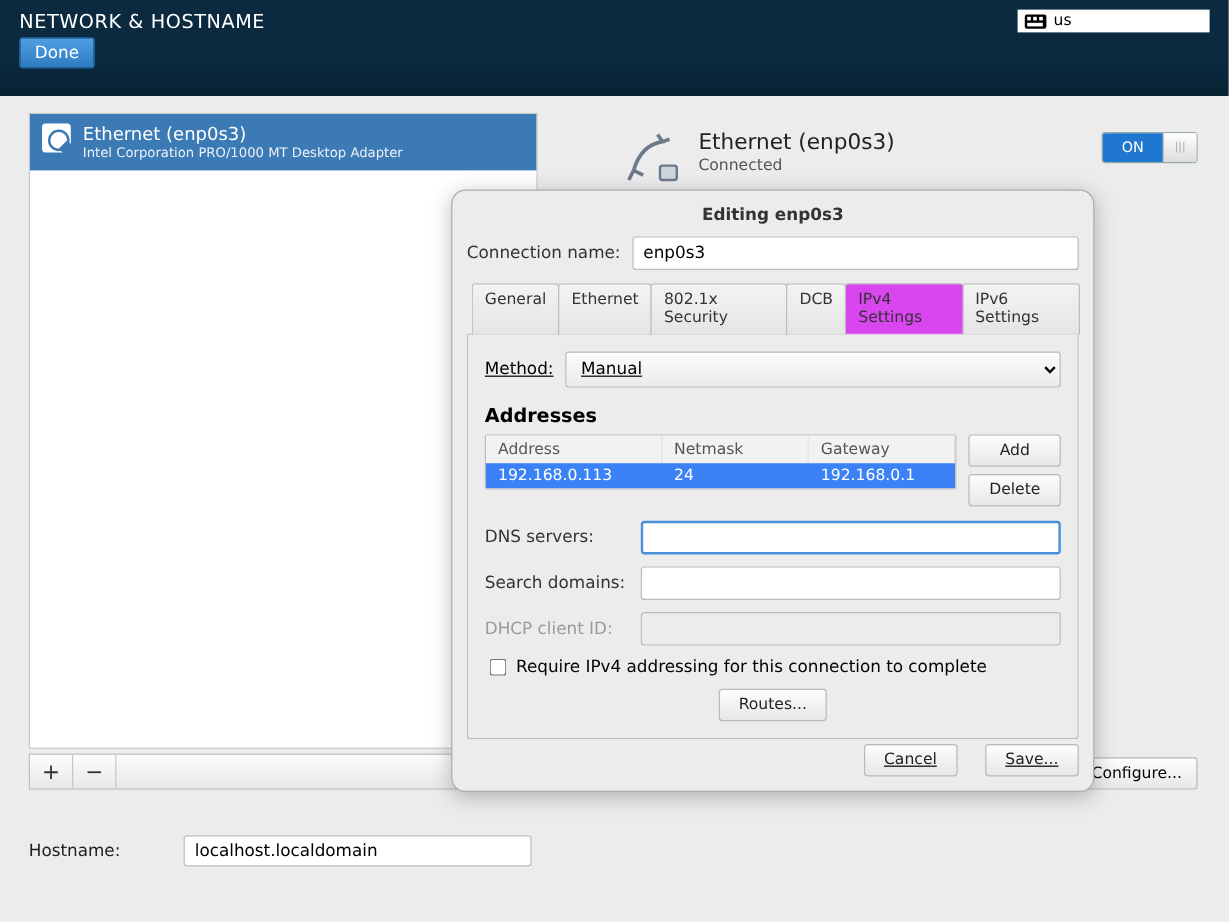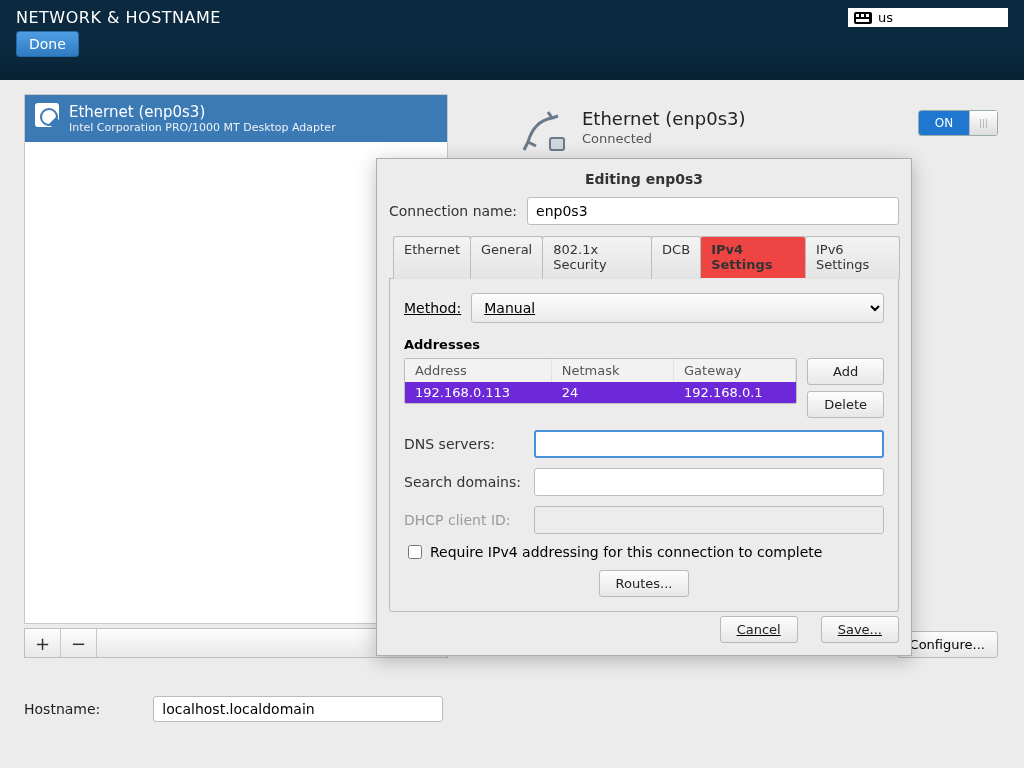--- a/index.html
+++ b/index.html
@@ -112,61 +112,61 @@
   }
   .hostname-row{ position:absolute; left:24px; top:616px; display:flex; align-items:center; gap:21px; font-size:14px; color:#222;}
   .hostname-row input{
     width:290px; padding:4px 8px; font-size:14px;
     border:1px solid #bcbcbc; border-radius:3px; background:#fff;margin-left:32px;
   }
 
   
   .dialog{
     position:absolute; left:376px; top:78px; width:536px;
-    background:#ececec; border:1px solid #adadad; border-radius:0;
+    background:#ececec; border:1px solid #adadad; border-radius:12px;
     box-shadow:0 4px 18px rgba(0,0,0,.25);
     padding: 10px 12px 12px 12px;
   }
   .dialog .dlg-title{ text-align:center; font-size:14px; font-weight:bold; color:#333; margin:2px 0 10px; }
   .conn-name-row{ display:flex; align-items:center; gap:10px; margin-bottom:10px; }
   .conn-name-row label{ font-size:14px; color:#333; white-space:nowrap; }
   .conn-name-row input{
     flex:1; padding:5px 8px; font-size:14px; border:1px solid #bcbcbc; border-radius:3px; background:#fff;
   }
   
   .tabs{ display:flex; gap:0; border-bottom:1px solid #bcbcbc; padding-left:4px; }
   .tab{
     padding:5px 10px 6px; font-size:13px; color:#333;
     background:linear-gradient(#f3f3f3,#e4e4e4);
     border:1px solid #bcbcbc; border-bottom:none;
     border-top-left-radius:3px; border-top-right-radius:3px;
     margin-right:-1px; cursor:pointer; position:relative; top:1px;
   }
-  .tab.active{ background:#ef4444; border-bottom:1px solid #ececec; z-index:2; font-weight:700; }
+  .tab.active{ background:#d946ef; border-bottom:1px solid #ececec; z-index:2; font-weight:400; }
   .tab-body{
     border:1px solid #bcbcbc; border-top:none; padding:14px 14px 14px 14px;
     background:#ececec; border-bottom-left-radius:3px; border-bottom-right-radius:3px;
   }
   .method-row{ display:flex; align-items:center; gap:10px; margin-bottom:14px;text-decoration:underline; }
   .method-row label{ font-size:14px; }
   .method-row select{
     flex:1; padding:5px 8px; font-size:14px; border:1px solid #bcbcbc; border-radius:3px;
     background:linear-gradient(#fdfdfd,#eaeaea);
   }
-  .addresses-label{ font-size:13px; font-weight:bold; margin-bottom:6px; }
+  .addresses-label{ font-size:16px; font-weight:bold; margin-bottom:6px; }
   .addr-area{ display:flex; gap:10px; align-items:flex-start; margin-bottom:12px;}
   .addr-table{
     flex:1; border:1px solid #bcbcbc; border-radius:2px; background:#fff; overflow:hidden;
   }
   .addr-table .hdr, .addr-table .row{
     display:grid; grid-template-columns: 1.2fr 1fr 1fr; font-size:13px;
   }
   .addr-table .hdr{ background:#f2f2f2; color:#555; }
   .addr-table .hdr div{ padding:4px 10px; border-right:1px solid #e2e2e2; }
-  .addr-table .row{ background:#6d28d9; color:#fff; }
+  .addr-table .row{ background:#3b82f6; color:#fff; }
   .addr-table .row div{ padding:3px 10px; }
   .addr-btns{ display:flex; flex-direction:column; gap:6px; }
   .btn{
     padding:5px 16px; font-size:13px; color:#222;
     background:linear-gradient(#fdfdfd,#e7e7e7);
     border:1px solid #b9b9b9; border-radius:3px; cursor:pointer;
     min-width:74px; text-align:center;
   }
   .form-row{ display:flex; align-items:center; gap:10px; margin-bottom:10px; }
   .form-row label{ width:120px; font-size:14px; color:#333; }
@@ -242,22 +242,22 @@
 
   <div class="dialog">
     <div class="dlg-title">Editing enp0s3</div>
 
     <div class="conn-name-row">
       <label>Connection name:</label>
       <input type="text" value="enp0s3" style="">
     </div>
 
     <div class="tabs">
+      <div class="tab">General</div>
       <div class="tab">Ethernet</div>
-      <div class="tab">General</div>
       <div class="tab">802.1x Security</div>
       <div class="tab">DCB</div>
       <div class="tab active">IPv4 Settings</div>
       <div class="tab">IPv6 Settings</div>
     </div>
 
     <div class="tab-body">
       <div class="method-row">
         <label>Method:</label>
         <select>

